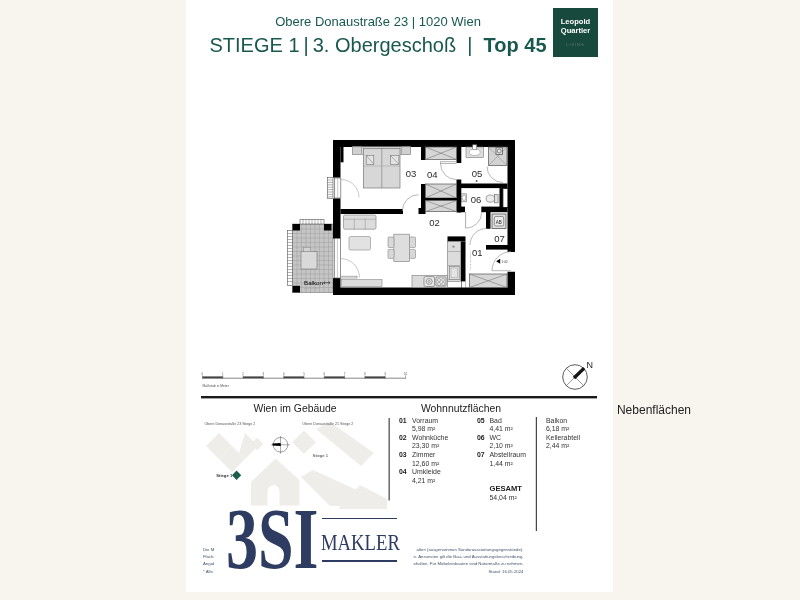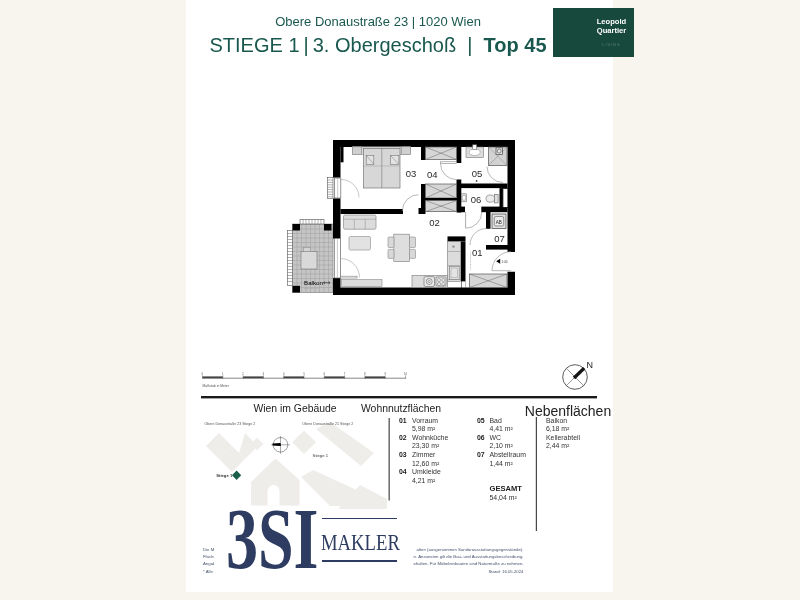--- a/index.html
+++ b/index.html
@@ -8,21 +8,21 @@
 </style>
 </head>
 <body>
 
 <div class="abs" style="left:186px;top:0;width:427px;height:592px;background:#ffffff;"></div>
 
 <div class="abs" style="left:178px;top:13.5px;width:400px;text-align:center;font-size:13px;color:#19584e;">Obere Donaustraße 23 | 1020 Wien</div>
 
 <div class="abs" style="left:178px;top:33.5px;width:400px;text-align:center;font-size:20px;color:#19584e;">STIEGE 1 | 3. Obergeschoß &nbsp;|&nbsp; <b>Top 45</b></div>
 
-<div class="abs" style="left:553px;top:8px;width:45px;height:49px;background:#17493c;text-align:center;padding-left:36px;">
+<div class="abs" style="left:553px;top:8px;width:45px;height:49px;background:#17493c;text-align:center;">
   <div style="margin-top:9px;font-size:7.6px;line-height:9px;font-weight:bold;color:#ffffff;">Leopold<br>Quartier</div>
   <div style="margin-top:8px;font-size:3.8px;letter-spacing:1px;color:#5d8374;">LIVING</div>
 </div>
 
 <svg class="abs" style="left:0;top:0;" width="800" height="600" viewBox="0 0 800 600">
 <g id="plan" fill="none">
 
 <g>
 <rect x="292.5" y="224" width="40.5" height="68.5" fill="#c5c5c5"></rect>
 <path d="M297 224V292.5M301.5 224V292.5M306 224V292.5M310.5 224V292.5M315 224V292.5M319.5 224V292.5M324 224V292.5M328.5 224V292.5M292.5 229H333M292.5 233.5H333M292.5 238H333M292.5 242.5H333M292.5 247H333M292.5 251.5H333M292.5 256H333M292.5 260.5H333M292.5 265H333M292.5 269.5H333M292.5 274H333M292.5 278.5H333M292.5 283H333M292.5 287.5H333" stroke="#9e9e9e" stroke-width="0.5"></path>
@@ -335,23 +335,23 @@
 <text x="312.6" y="457.3" font-size="4.2" fill="#333" font-family="Liberation Sans">Stiege 1</text>
 
 <text x="216.2" y="476.8" font-size="4.2" fill="#333" font-family="Liberation Sans" font-weight="bold">Stiege 1</text>
 
 <path d="M236.6 470.5L241.2 475.2L236.6 479.9L232 475.2Z" fill="#1b5e4b"></path>
 </g>
 </svg>
 
 <div class="abs" style="left:195px;top:402.5px;width:200px;text-align:center;font-size:10.4px;color:#222;">Wien im Gebäude</div>
 
-<div class="abs" style="left:361px;top:402.5px;width:200px;font-size:10.4px;color:#222;">Wohnnutzflächen</div>
-
-<div class="abs" style="left:468px;top:403px;width:200px;text-align:center;font-size:14px;color:#222;">Nebenflächen</div>
+<div class="abs" style="left:361px;top:402.5px;width:200px;text-align:center;font-size:10.4px;color:#222;">Wohnnutzflächen</div>
+
+<div class="abs" style="left:491px;top:403px;width:200px;text-align:right;font-size:12px;color:#222;">Nebenflächen</div>
 
 <div class="abs" style="left:399px;top:416.6px;font-size:6.9px;line-height:8.6px;font-weight:bold;color:#222;">01<br><br>02<br><br>03<br><br>04</div>
 
 <div class="abs" style="left:412px;top:416.6px;font-size:6.9px;line-height:8.6px;color:#333;">Vorraum<br>5,98 m²<br>Wohnküche<br>23,30 m²<br>Zimmer<br>12,60 m²<br>Umkleide<br>4,21 m²</div>
 
 <div class="abs" style="left:477px;top:416.6px;font-size:6.9px;line-height:8.6px;font-weight:bold;color:#222;">05<br><br>06<br><br>07</div>
 
 <div class="abs" style="left:489.5px;top:416.6px;font-size:6.9px;line-height:8.6px;color:#333;">Bad<br>4,41 m²<br>WC<br>2,10 m²<br>Abstellraum<br>1,44 m²</div>
 
 <div class="abs" style="left:489.5px;top:484px;font-size:7.6px;font-weight:bold;color:#222;">GESAMT</div>

